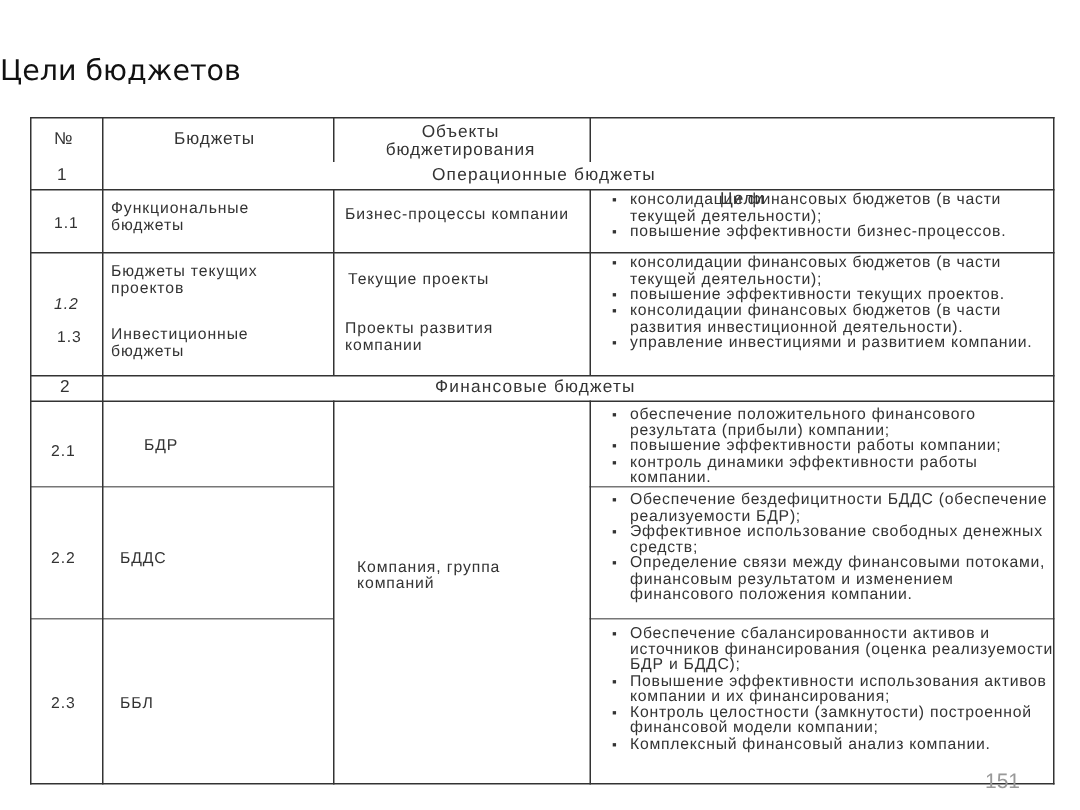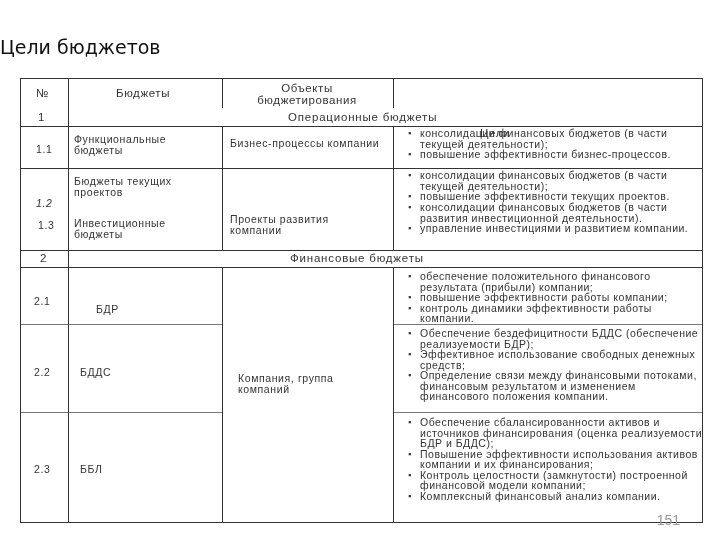--- a/index.html
+++ b/index.html
@@ -58,40 +58,41 @@
   <div class="cell" style="left:16px;top:66px;">1.1</div>
   <div class="cell" style="left:54px;top:56px;width:140px;">Функциональные бюджеты</div>
   <div class="cell" style="left:210px;top:60px;width:150px;">Бизнес-процессы компании</div>
   <ul class="goals" style="left:388px;top:50px;width:280px;">
     <li>консолидации финансовых бюджетов (в части текущей деятельности);</li>
     <li>повышение эффективности бизнес-процессов.</li>
   </ul>
 
   <div class="cell" style="left:16px;top:120px;font-style:italic;">1.2</div>
   <div class="cell" style="left:54px;top:98px;width:140px;">Бюджеты текущих проектов</div>
+  <div class="cell" style="left:212px;top:103px;width:150px;">Текущие проекты</div>
   <ul class="goals" style="left:388px;top:92px;width:285px;">
     <li>консолидации финансовых бюджетов (в части текущей деятельности);</li>
     <li>повышение эффективности текущих проектов.</li>
   </ul>
 
   <div class="cell" style="left:18px;top:142px;">1.3</div>
   <div class="cell" style="left:54px;top:140px;width:140px;">Инвестиционные бюджеты</div>
   <div class="cell" style="left:210px;top:136px;width:150px;">Проекты развития компании</div>
   <ul class="goals" style="left:388px;top:124px;width:285px;">
     <li>консолидации финансовых бюджетов (в части развития инвестиционной деятельности).</li>
     <li>управление инвестициями и развитием компании.</li>
   </ul>
 
   <div class="cell hdr" style="left:20px;top:175px;">2</div>
   <div class="sect" style="left:270px;top:174px;">Финансовые бюджеты</div>
 
   <div class="cell" style="left:218px;top:295px;width:140px;">Компания, группа компаний</div>
 
   <div class="cell" style="left:14px;top:218px;">2.1</div>
-  <div class="cell" style="left:60px;top:226px;padding-left:16px;">БДР</div>
+  <div class="cell" style="left:60px;top:214px;padding-left:16px;">БДР</div>
   <ul class="goals" style="left:388px;top:193px;width:285px;">
     <li>обеспечение положительного финансового результата (прибыли) компании;</li>
     <li>повышение эффективности работы компании;</li>
     <li>контроль динамики эффективности работы компании.</li>
   </ul>
 
   <div class="cell" style="left:14px;top:289px;">2.2</div>
   <div class="cell" style="left:60px;top:289px;">БДДС</div>
   <ul class="goals" style="left:388px;top:250px;width:285px;">
     <li>Обеспечение бездефицитности БДДС (обеспечение реализуемости БДР);</li>

